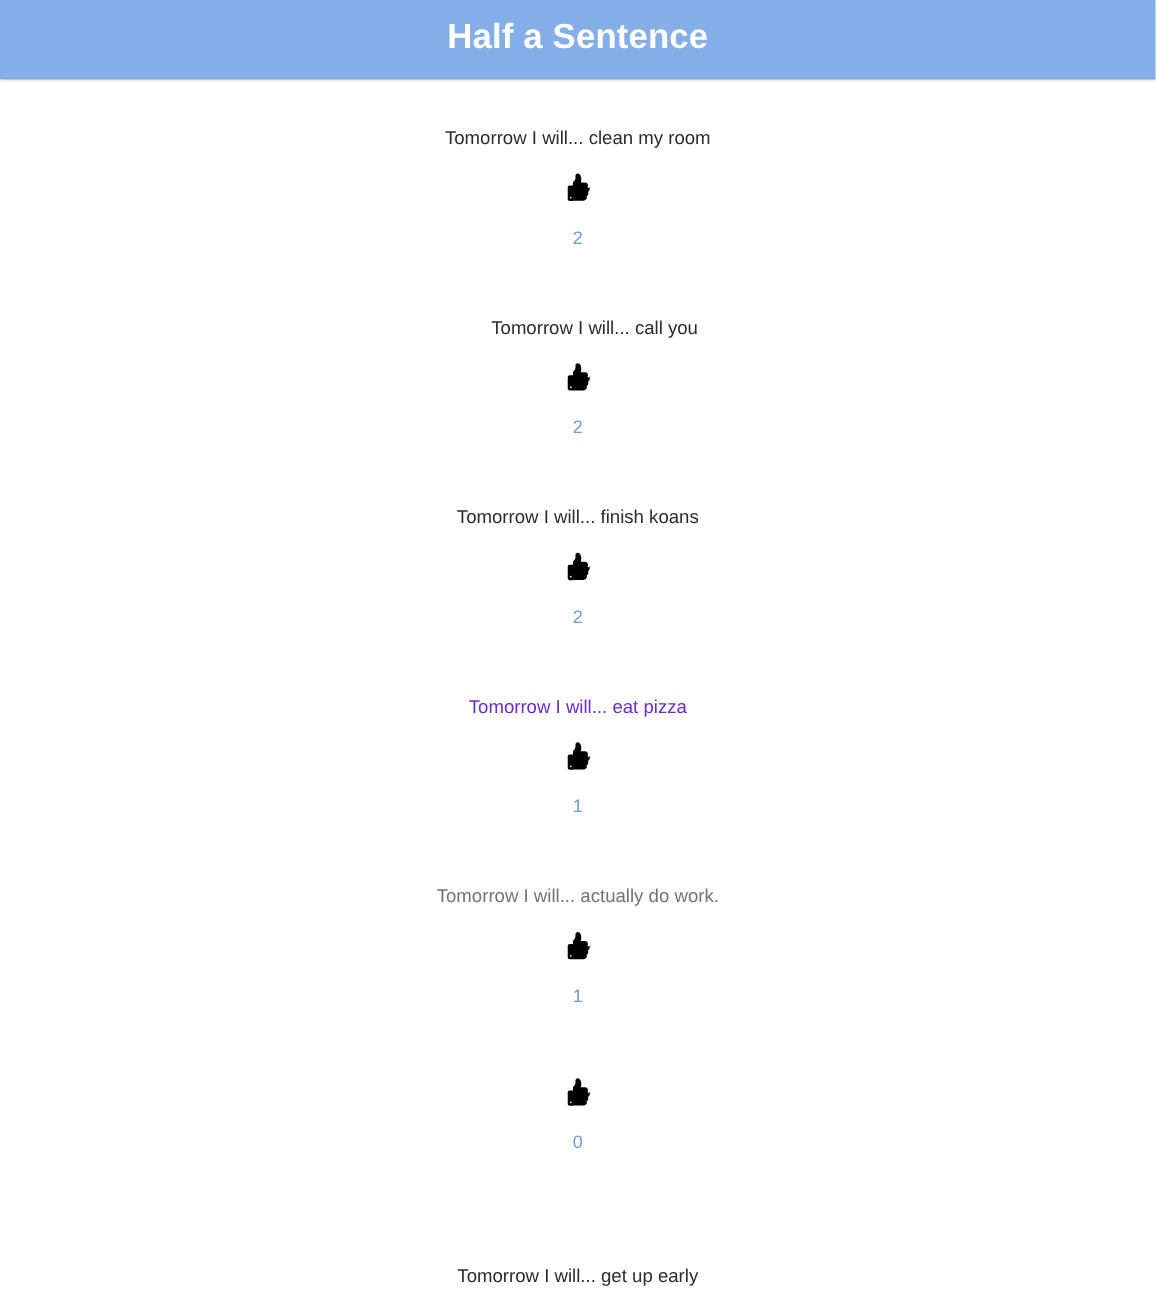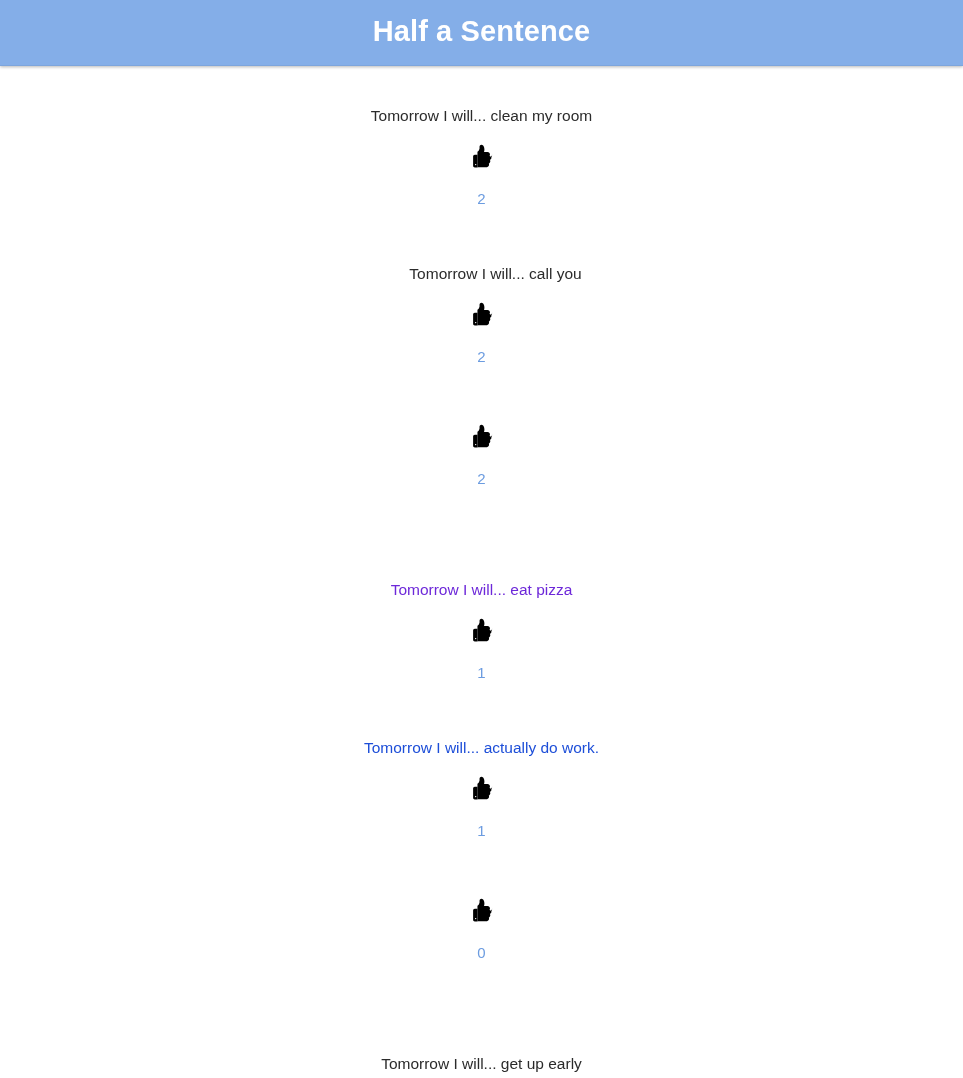--- a/index.html
+++ b/index.html
@@ -108,40 +108,41 @@
         <span class="sentence-text" style="color: rgb(43, 43, 43); margin-left: 28px;">Tomorrow I will... call you</span>
         <div class="like-row"><button class="thumb-button">
   <svg viewBox="0 0 34 34" xmlns="http://www.w3.org/2000/svg" aria-hidden="true">
     <path fill="#000000" d="M9.6 13.9c-1.0 0-1.8 0.8-1.8 1.8v10.4c0 1.0 0.8 1.8 1.8 1.8h3.0V13.9H9.6zM10.6 25.6c-0.45 0-0.8-0.36-0.8-0.8s0.35-0.8 0.8-0.8 0.8 0.36 0.8 0.8-0.35 0.8-0.8 0.8z"></path>
     <path fill="#000000" d="M27.8 18.0c0-1.25-0.86-2.3-2.02-2.58 0.33-0.47 0.52-1.05 0.52-1.67 0-1.47-1.19-2.66-2.66-2.66h-3.9c0.28-0.9 0.46-2.02 0.46-3.0 0-2.1-0.72-3.6-1.4-4.35-0.62-0.7-1.3-0.86-1.76-0.86-0.72 0-1.35 0.3-1.76 0.85-0.38 0.5-0.52 1.13-0.42 1.78 0.22 1.35-0.05 2.6-0.8 3.72-0.46 0.68-1.02 1.2-1.5 1.56v17.0h9.0c0.5 0 1.0-0.06 1.45-0.2 1.35-0.4 2.28-1.5 2.28-2.72 0-0.42-0.08-0.82-0.24-1.18 0.95-0.44 1.6-1.4 1.6-2.5 0-0.5-0.13-0.97-0.37-1.38 0.9-0.46 1.52-1.4 1.52-2.48 0-0.5-0.13-0.97-0.37-1.38 0.9-0.46 1.52-1.4 1.52-2.48z"></path>
   </svg>
 </button></div>
         <span class="like-count" style="color: rgb(108, 156, 224);">2</span>
       </div>
       <div class="sentence-item">
+        <span class="sentence-text" style="color: rgb(43, 43, 43);">Tomorrow I will... finish koans</span>
         <div class="like-row"><button class="thumb-button">
   <svg viewBox="0 0 34 34" xmlns="http://www.w3.org/2000/svg" aria-hidden="true">
     <path fill="#000000" d="M9.6 13.9c-1.0 0-1.8 0.8-1.8 1.8v10.4c0 1.0 0.8 1.8 1.8 1.8h3.0V13.9H9.6zM10.6 25.6c-0.45 0-0.8-0.36-0.8-0.8s0.35-0.8 0.8-0.8 0.8 0.36 0.8 0.8-0.35 0.8-0.8 0.8z"></path>
     <path fill="#000000" d="M27.8 18.0c0-1.25-0.86-2.3-2.02-2.58 0.33-0.47 0.52-1.05 0.52-1.67 0-1.47-1.19-2.66-2.66-2.66h-3.9c0.28-0.9 0.46-2.02 0.46-3.0 0-2.1-0.72-3.6-1.4-4.35-0.62-0.7-1.3-0.86-1.76-0.86-0.72 0-1.35 0.3-1.76 0.85-0.38 0.5-0.52 1.13-0.42 1.78 0.22 1.35-0.05 2.6-0.8 3.72-0.46 0.68-1.02 1.2-1.5 1.56v17.0h9.0c0.5 0 1.0-0.06 1.45-0.2 1.35-0.4 2.28-1.5 2.28-2.72 0-0.42-0.08-0.82-0.24-1.18 0.95-0.44 1.6-1.4 1.6-2.5 0-0.5-0.13-0.97-0.37-1.38 0.9-0.46 1.52-1.4 1.52-2.48 0-0.5-0.13-0.97-0.37-1.38 0.9-0.46 1.52-1.4 1.52-2.48z"></path>
   </svg>
 </button></div>
         <span class="like-count" style="color: rgb(108, 156, 224);">2</span>
       </div>
       <div class="sentence-item">
         <span class="sentence-text" style="color: #6d28d9;">Tomorrow I will... eat pizza</span>
         <div class="like-row"><button class="thumb-button">
   <svg viewBox="0 0 34 34" xmlns="http://www.w3.org/2000/svg" aria-hidden="true">
     <path fill="#000000" d="M9.6 13.9c-1.0 0-1.8 0.8-1.8 1.8v10.4c0 1.0 0.8 1.8 1.8 1.8h3.0V13.9H9.6zM10.6 25.6c-0.45 0-0.8-0.36-0.8-0.8s0.35-0.8 0.8-0.8 0.8 0.36 0.8 0.8-0.35 0.8-0.8 0.8z"></path>
     <path fill="#000000" d="M27.8 18.0c0-1.25-0.86-2.3-2.02-2.58 0.33-0.47 0.52-1.05 0.52-1.67 0-1.47-1.19-2.66-2.66-2.66h-3.9c0.28-0.9 0.46-2.02 0.46-3.0 0-2.1-0.72-3.6-1.4-4.35-0.62-0.7-1.3-0.86-1.76-0.86-0.72 0-1.35 0.3-1.76 0.85-0.38 0.5-0.52 1.13-0.42 1.78 0.22 1.35-0.05 2.6-0.8 3.72-0.46 0.68-1.02 1.2-1.5 1.56v17.0h9.0c0.5 0 1.0-0.06 1.45-0.2 1.35-0.4 2.28-1.5 2.28-2.72 0-0.42-0.08-0.82-0.24-1.18 0.95-0.44 1.6-1.4 1.6-2.5 0-0.5-0.13-0.97-0.37-1.38 0.9-0.46 1.52-1.4 1.52-2.48 0-0.5-0.13-0.97-0.37-1.38 0.9-0.46 1.52-1.4 1.52-2.48z"></path>
   </svg>
 </button></div>
         <span class="like-count" style="color: rgb(108, 156, 224);">1</span>
       </div>
       <div class="sentence-item">
-        <span class="sentence-text" style="color: #1d4ed8;">Tomorrow I will... actually do work.</span>
+        <span class="sentence-text" style="color: #737373;">Tomorrow I will... actually do work.</span>
         <div class="like-row"><button class="thumb-button">
   <svg viewBox="0 0 34 34" xmlns="http://www.w3.org/2000/svg" aria-hidden="true">
     <path fill="#000000" d="M9.6 13.9c-1.0 0-1.8 0.8-1.8 1.8v10.4c0 1.0 0.8 1.8 1.8 1.8h3.0V13.9H9.6zM10.6 25.6c-0.45 0-0.8-0.36-0.8-0.8s0.35-0.8 0.8-0.8 0.8 0.36 0.8 0.8-0.35 0.8-0.8 0.8z"></path>
     <path fill="#000000" d="M27.8 18.0c0-1.25-0.86-2.3-2.02-2.58 0.33-0.47 0.52-1.05 0.52-1.67 0-1.47-1.19-2.66-2.66-2.66h-3.9c0.28-0.9 0.46-2.02 0.46-3.0 0-2.1-0.72-3.6-1.4-4.35-0.62-0.7-1.3-0.86-1.76-0.86-0.72 0-1.35 0.3-1.76 0.85-0.38 0.5-0.52 1.13-0.42 1.78 0.22 1.35-0.05 2.6-0.8 3.72-0.46 0.68-1.02 1.2-1.5 1.56v17.0h9.0c0.5 0 1.0-0.06 1.45-0.2 1.35-0.4 2.28-1.5 2.28-2.72 0-0.42-0.08-0.82-0.24-1.18 0.95-0.44 1.6-1.4 1.6-2.5 0-0.5-0.13-0.97-0.37-1.38 0.9-0.46 1.52-1.4 1.52-2.48 0-0.5-0.13-0.97-0.37-1.38 0.9-0.46 1.52-1.4 1.52-2.48z"></path>
   </svg>
 </button></div>
         <span class="like-count" style="color: rgb(108, 156, 224);">1</span>
       </div>
       <div class="sentence-item">
         <div class="like-row"><button class="thumb-button">

